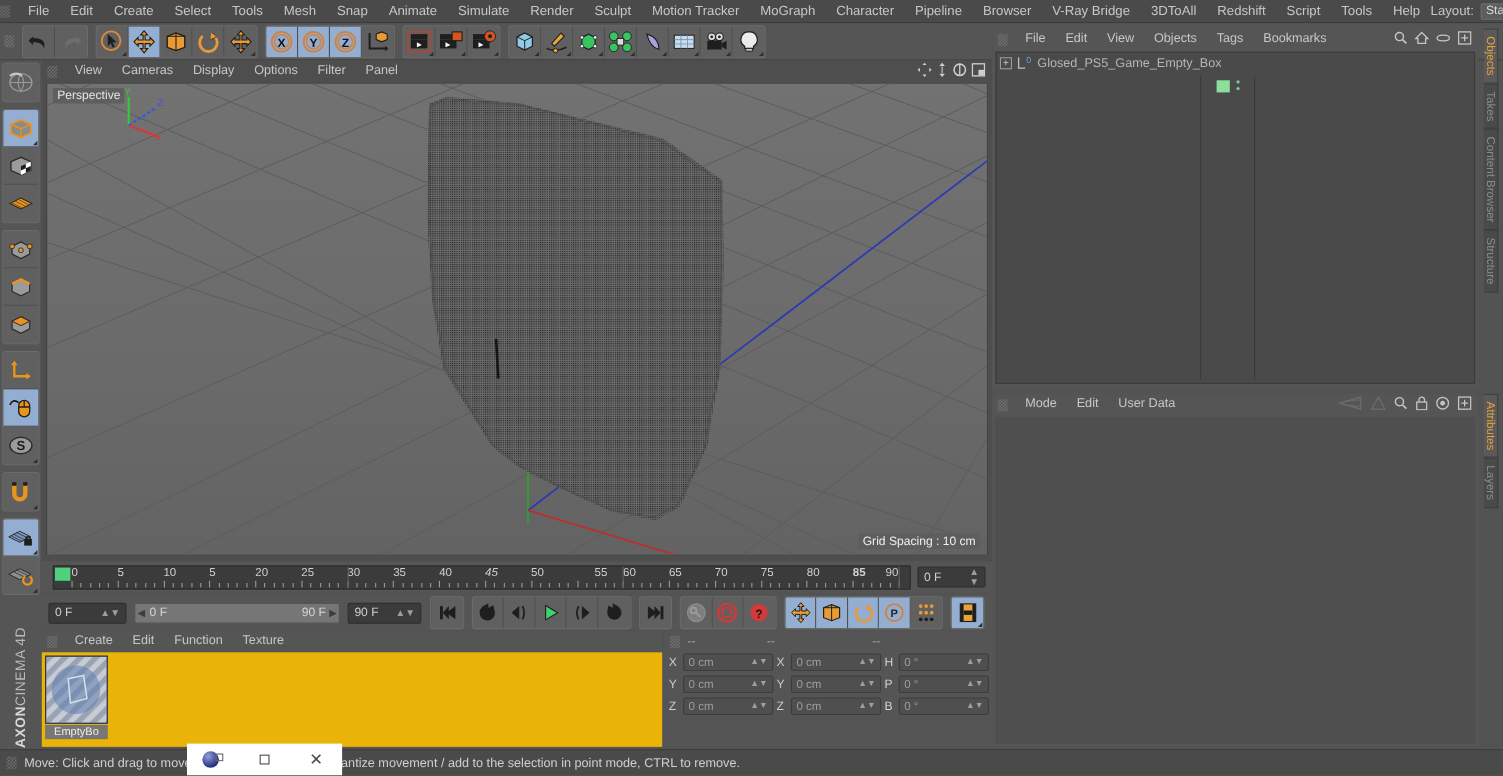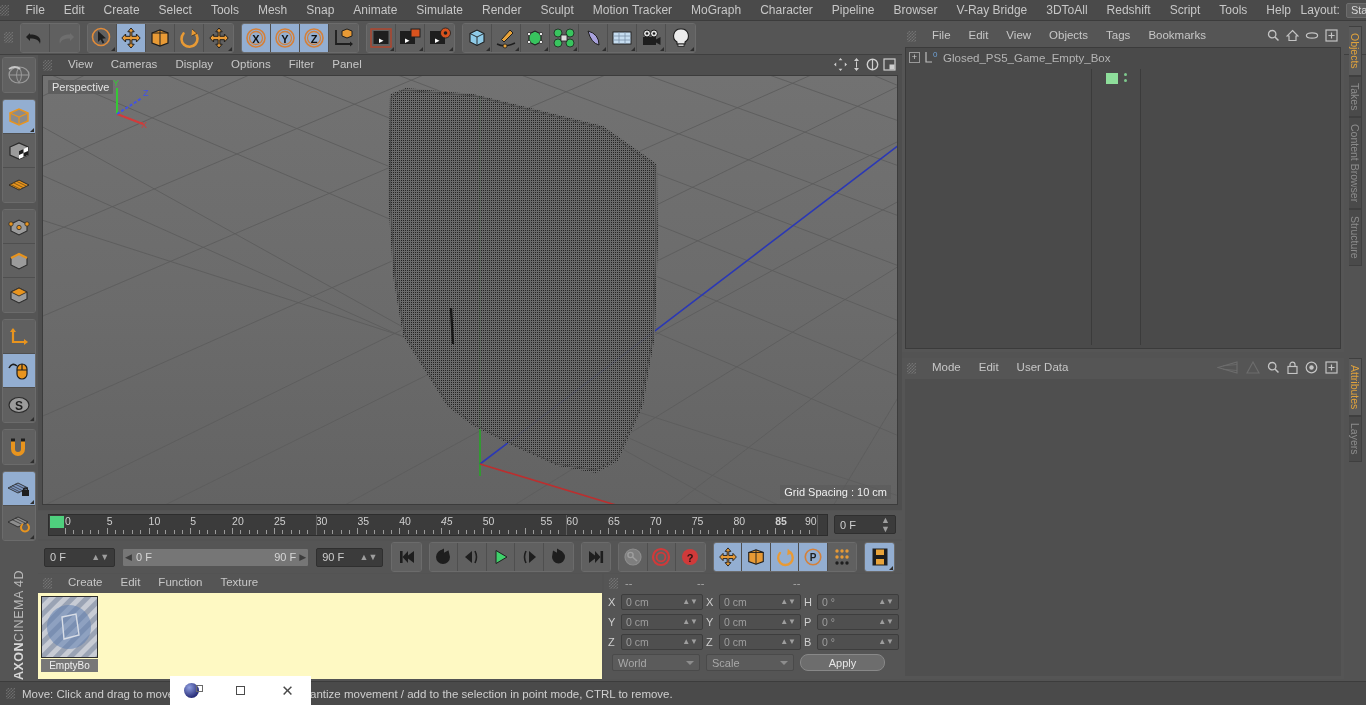--- a/index.html
+++ b/index.html
@@ -118,21 +118,21 @@
      display:flex;align-items:center;padding:0 5px;font-size:11px;color:#cfcfcf;}
   #range-bar{width:190px;height:19px;background:#767676;border:1px solid #555;border-radius:2px;
      display:flex;align-items:center;padding:0 2px;font-size:11px;color:#d6d6d6;margin:0 7px;}
   #range-bar .arrowL,#range-bar .arrowR{font-size:9px;color:#3c3c3c;}
   #range-bar .r2{margin-left:auto;margin-right:3px;}
 
   
   #matpanel{position:absolute;left:38px;top:574px;width:564px;height:105px;background:#555;}
   #mat-menubar{height:18px;display:flex;align-items:center;padding-left:5px;}
   #mat-menubar .mi{font-size:11.5px;padding:0 9px;}
-  #mat-body{position:absolute;left:0;top:19px;right:0;bottom:0;background:#fef9c3;}
+  #mat-body{position:absolute;left:0;top:19px;right:0;bottom:0;background:#eab308;}
   #mat-swatch{position:absolute;left:3px;top:3px;width:57px;height:62px;background:#7d8da0;
      border:1px solid #2d2d2d;overflow:hidden;}
   #mat-name{position:absolute;left:3px;top:66px;width:57px;height:13px;background:#777;
      font-size:10px;color:#efefef;text-align:center;line-height:13px;overflow:hidden;white-space:nowrap;}
 
   
   #coordpanel{position:absolute;left:604px;top:574px;width:298px;height:105px;background:#555;}
   #coord-head{height:18px;display:flex;align-items:center;padding-left:5px;font-size:11px;color:#a8a8a8;}
   .crow{display:flex;align-items:center;height:20px;padding-left:4px;gap:3px;}
   .clab{width:10px;font-size:11px;color:#cfcfcf;}
@@ -962,31 +962,20 @@
             <span>0 cm</span>
             <span class="spin">▲▼</span>
           </div>
           <span class="clab">B</span>
           <div class="cfield">
             <span>0 °</span>
             <span class="spin">▲▼</span>
           </div>
         </div>
       </div>
-    <div id="coord-bottom">
-      <div class="dropsel">
-        <span>World</span>
-        <span class="caret"></span>
-      </div>
-      <div class="dropsel">
-        <span>Scale</span>
-        <span class="caret"></span>
-      </div>
-      <div id="apply-btn">Apply</div>
-    </div>
   </div>
 
   <div id="objpanel">
     <div id="obj-menubar">
       <span class="grip"></span>
       <div class="menubar" id="obj-menu-items">
           <span class="mi">File</span>
           <span class="mi">Edit</span>
           <span class="mi">View</span>
           <span class="mi">Objects</span>

